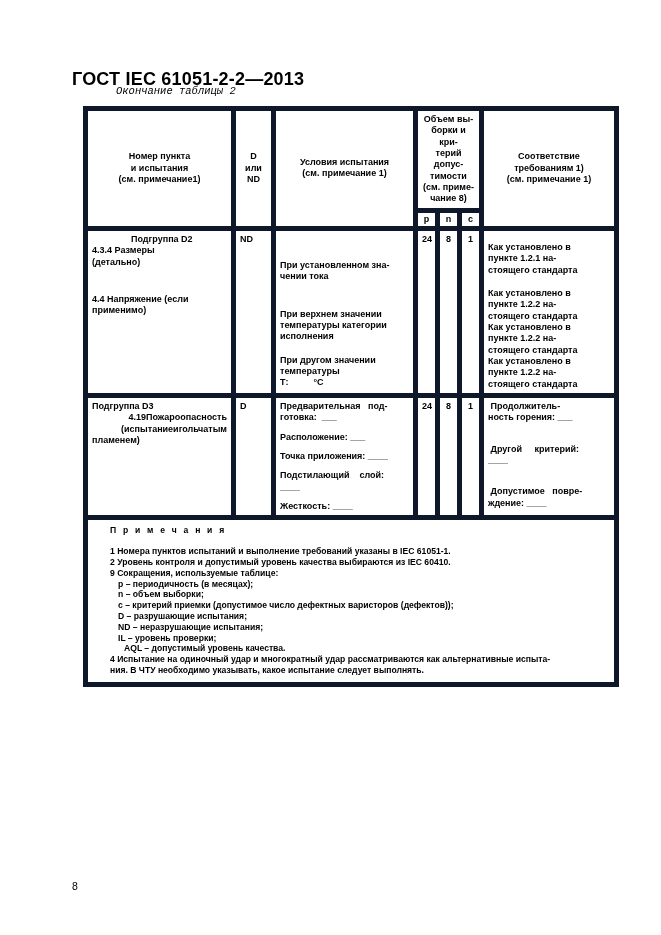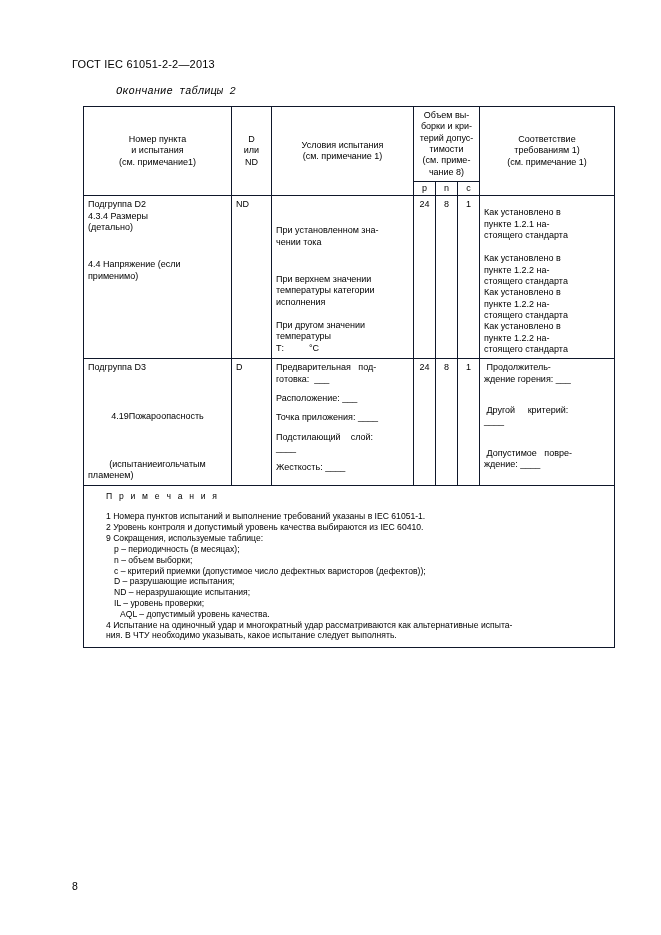--- a/index.html
+++ b/index.html
@@ -17,24 +17,24 @@
   }
   .page {
     position: absolute;
     left: 0; top: 0;
     width: 661px;
     height: 935px;
   }
   .doc-header {
     position: absolute;
     left: 72px;
-    top: 58px;
-    font-family: "Liberation Sans", sans-serif;
-    font-weight: normal;
-    font-size: 11px;
+    top: 69px;
+    font-family: "Liberation Sans", sans-serif;
+    font-weight: bold;
+    font-size: 18px;
     letter-spacing: 0.2px;
   }
   .table-caption {
     position: absolute;
     left: 72px;
     top: 85px;
     font-family: Liberation Mono, monospace;
     font-style: italic;
     font-size: 10.5px;
     margin-left: 44px;
@@ -43,62 +43,61 @@
     position: absolute;
     left: 83px;
     top: 106px;
     width: 531px;
     border-collapse: collapse;
     table-layout: fixed;
     font-family: "Liberation Sans", sans-serif;
     font-size: 9px;
   }
   table.main td, table.main th {
-    border: 1px solid #0f172a;
+    border: 5px solid #0f172a;
     vertical-align: top;
     padding: 3px 4px;
-    font-weight: normal;
+    font-weight: bold;
     line-height: 1.26;
   }
   .hd {
     text-align: center;
     vertical-align: middle !important;
     font-size: 9px;
     line-height: 1.3;
   }
   .hd-sub {
     text-align: center;
     vertical-align: middle !important;
     font-size: 9px;
     padding: 1px 2px !important;
   }
   .c-col { width: 20px; text-align: center; }
   .num-cell { }
-  .blk { margin-top: 0; }
+  .blk { margin-top: 0; margin-left: 39px; }
   .gap-1 { margin-top: 20px; }
   .gap-2 { margin-top: 26px; }
   .gap-3 { margin-top: 12px; }
   .gap-small { margin-top: 8px; }
   .notes-cell {
     font-family: "Liberation Sans", sans-serif;
     font-size: 8.6px;
     line-height: 1.42;
     padding: 5px 14px 6px 22px !important;
   }
   .notes-title {
     letter-spacing: 2.2px;
     margin-bottom: 10px;
   }
   .notes-line { white-space: pre-wrap; }
   .notes-indent { padding-left: 14px; }
   .notes-indent2 { padding-left: 8px; }
   .justify-line {
     display: flex;
-    justify-content: center;
-    margin-top: 37px;
+    justify-content: flex-end;
   }
   .page-number {
     position: absolute;
     left: 72px;
     top: 880px;
     font-family: "Liberation Sans", sans-serif;
     font-size: 10.5px;
   }
   .sub-line { display: block; }
 </style>
@@ -216,21 +215,21 @@
           <div class="notes-line gap-small">Точка приложения: ____</div>
           <div class="notes-line gap-small">Подстилающий    слой:
 ____</div>
           <div class="notes-line gap-small">Жесткость: ____</div>
         </td>
         <td class="c-col num-cell">24</td>
         <td class="c-col num-cell">8</td>
         <td class="c-col num-cell">1</td>
         <td>
           <div class="notes-line"> Продолжитель-
-ждение горения: ___</div>
+ность горения: ___</div>
           <div class="notes-line gap-1"> Другой     критерий:
 ____</div>
           <div class="notes-line gap-1"> Допустимое   повре-
 ждение: ____</div>
         </td>
       </tr>
 
       <tr>
         <td class="notes-cell" colspan="7">
           <div class="notes-title">П р и м е ч а н и я</div>

